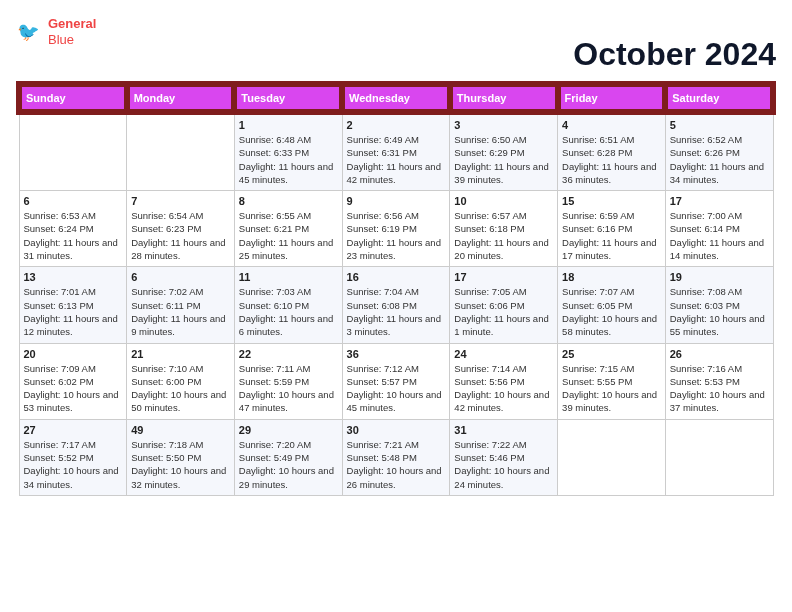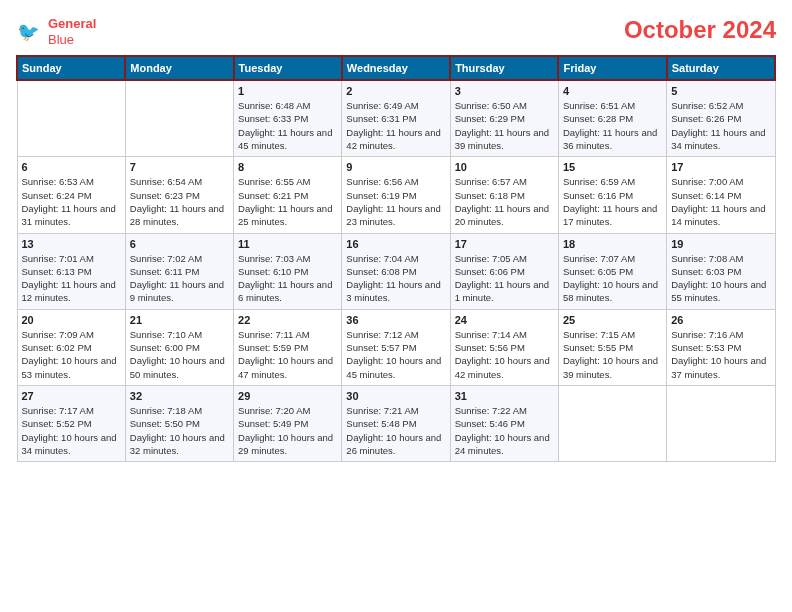--- a/index.html
+++ b/index.html
@@ -29,40 +29,41 @@
     }
     .logo-text strong { display: block; }
     .logo-bird {
       width: 28px;
       height: 28px;
     }
     .title-block {
       text-align: right;
     }
     .month-title {
-      font-size: 24px;
+      font-size: 32px;
       font-weight: bold;
-      color: #ef4444;
+      color: #0f172a;
+      margin-top: 20px;
     }
     .location-title {
       font-size: 14px;
       color: #444;
     }
     .calendar {
       width: 100%;
       border-collapse: collapse;
       font-size: 10px;
     }
     .calendar thead th {
-      background: #0369a1;
+      background: #d946ef;
       color: #fff;
       padding: 5px 4px;
       text-align: left;
       font-size: 11px;
-      border: 2px solid #7f1d1d;
+      border: 6px solid #7f1d1d;
     }
     .calendar tbody td {
       border: 1px solid #ccc;
       vertical-align: top;
       padding: 4px;
       width: 108px;
       min-height: 80px;
       background: #fff;
     }
     .calendar tbody tr:nth-child(odd) td {
@@ -228,21 +229,21 @@
           <div class="day-num">26</div>
           <div class="day-info">Sunrise: 7:16 AM<br>Sunset: 5:53 PM<br>Daylight: 10 hours and 37 minutes.</div>
         </td>
       </tr>
       <tr>
         <td>
           <div class="day-num">27</div>
           <div class="day-info">Sunrise: 7:17 AM<br>Sunset: 5:52 PM<br>Daylight: 10 hours and 34 minutes.</div>
         </td>
         <td>
-          <div class="day-num">32</div>
+          <div class="day-num">49</div>
           <div class="day-info">Sunrise: 7:18 AM<br>Sunset: 5:50 PM<br>Daylight: 10 hours and 32 minutes.</div>
         </td>
         <td>
           <div class="day-num">29</div>
           <div class="day-info">Sunrise: 7:20 AM<br>Sunset: 5:49 PM<br>Daylight: 10 hours and 29 minutes.</div>
         </td>
         <td>
           <div class="day-num">30</div>
           <div class="day-info">Sunrise: 7:21 AM<br>Sunset: 5:48 PM<br>Daylight: 10 hours and 26 minutes.</div>
         </td>

